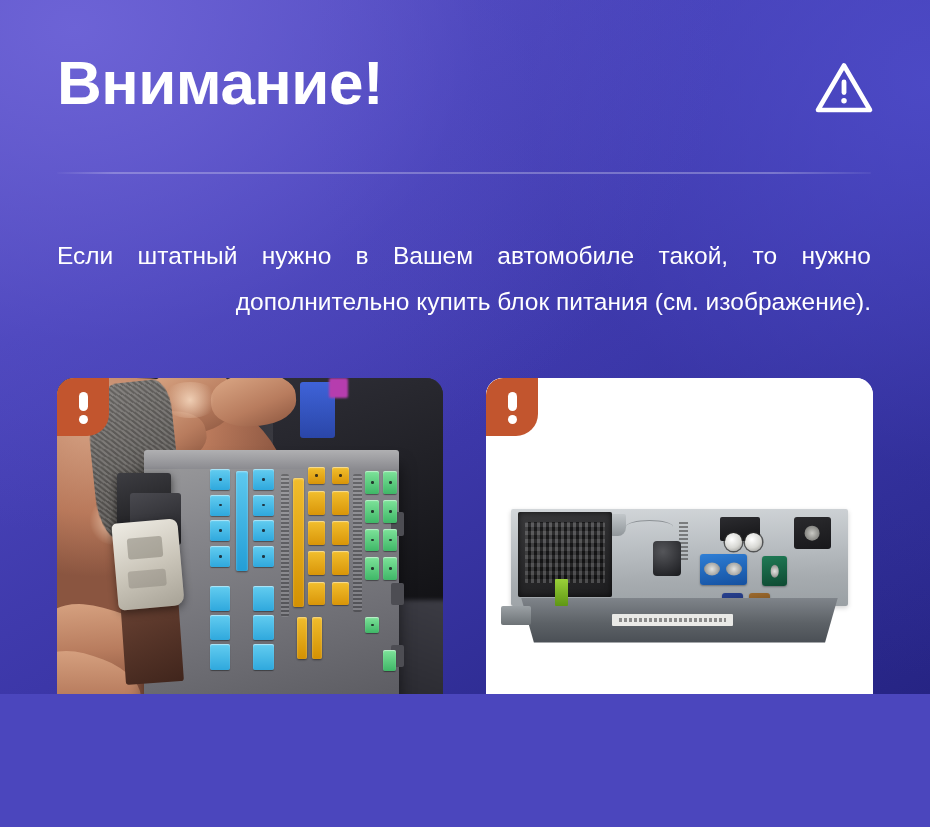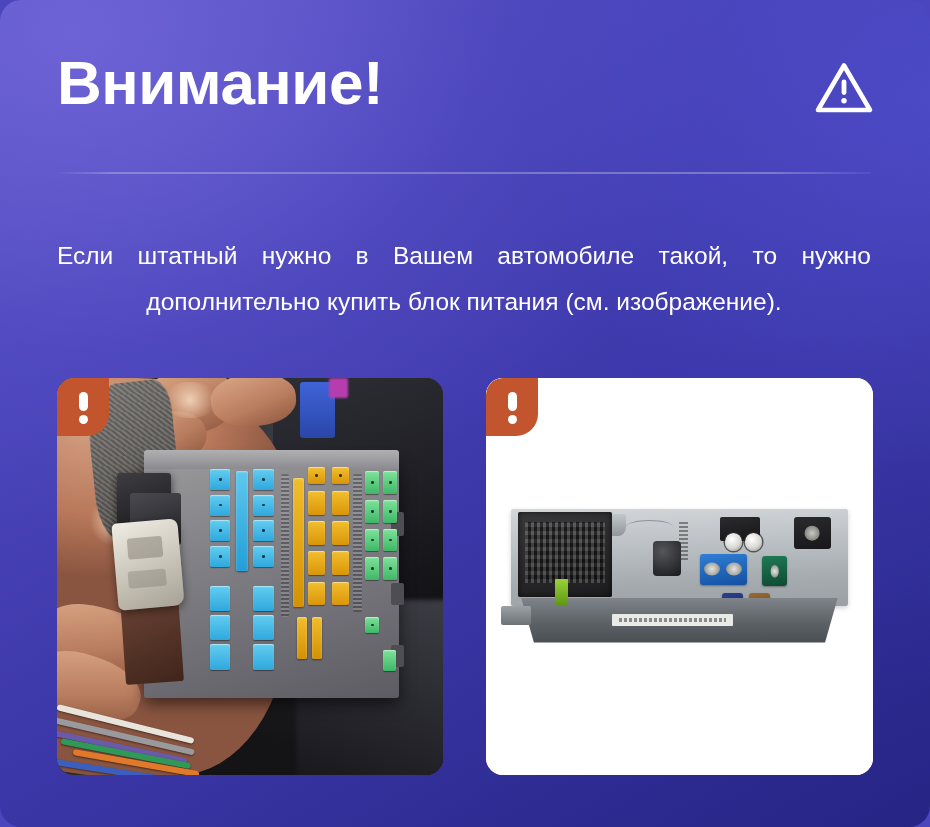--- a/index.html
+++ b/index.html
@@ -4,27 +4,26 @@
 <style>
   * { margin:0; padding:0; box-sizing:border-box; }
   html,body { width:930px; height:827px; }
   body {
     font-family: "Liberation Sans", sans-serif;
     background:#4b46bd;
     overflow:hidden;
   }
   .page {
     position:relative;
-    width:930px; height:827px;
+    width:930px; height:694px;
     background:
       radial-gradient(ellipse 900px 700px at 8% 4%, rgba(110,100,215,0.95) 0%, rgba(90,82,200,0.35) 45%, rgba(60,55,165,0) 72%),
       radial-gradient(ellipse 800px 760px at 100% 12%, rgba(80,78,205,0.75) 0%, rgba(60,58,175,0.25) 50%, rgba(45,45,150,0) 78%),
       linear-gradient(150deg, #5b53c4 0%, #4b45bb 28%, #3c37a8 58%, #2e2c93 82%, #262484 100%);
     overflow:hidden;
-    border-radius:21px;
   }
 
   
   .header {
     position:absolute; left:57px; top:50px; right:55px; height:92px;
   }
   .title {
     font-size:62px;
     font-weight:700;
     letter-spacing:-0.5px;
@@ -49,21 +48,21 @@
   .body-text {
     position:absolute; left:57px; top:233px; width:814px;
   }
   .body-text p {
     color:#ffffff;
     font-size:24.5px;
     line-height:46px;
     font-weight:400;
   }
   .ln1 { text-align:justify; text-align-last:justify; }
-  .ln2 { text-align:center; }
+  .ln2 { text-align:right; }
 
   
   .cards {
     position:absolute; left:57px; top:378px; width:816px; height:397px;
   }
   .card {
     position:absolute; top:0; height:397px;
     border-radius:17px;
     overflow:hidden;
   }

